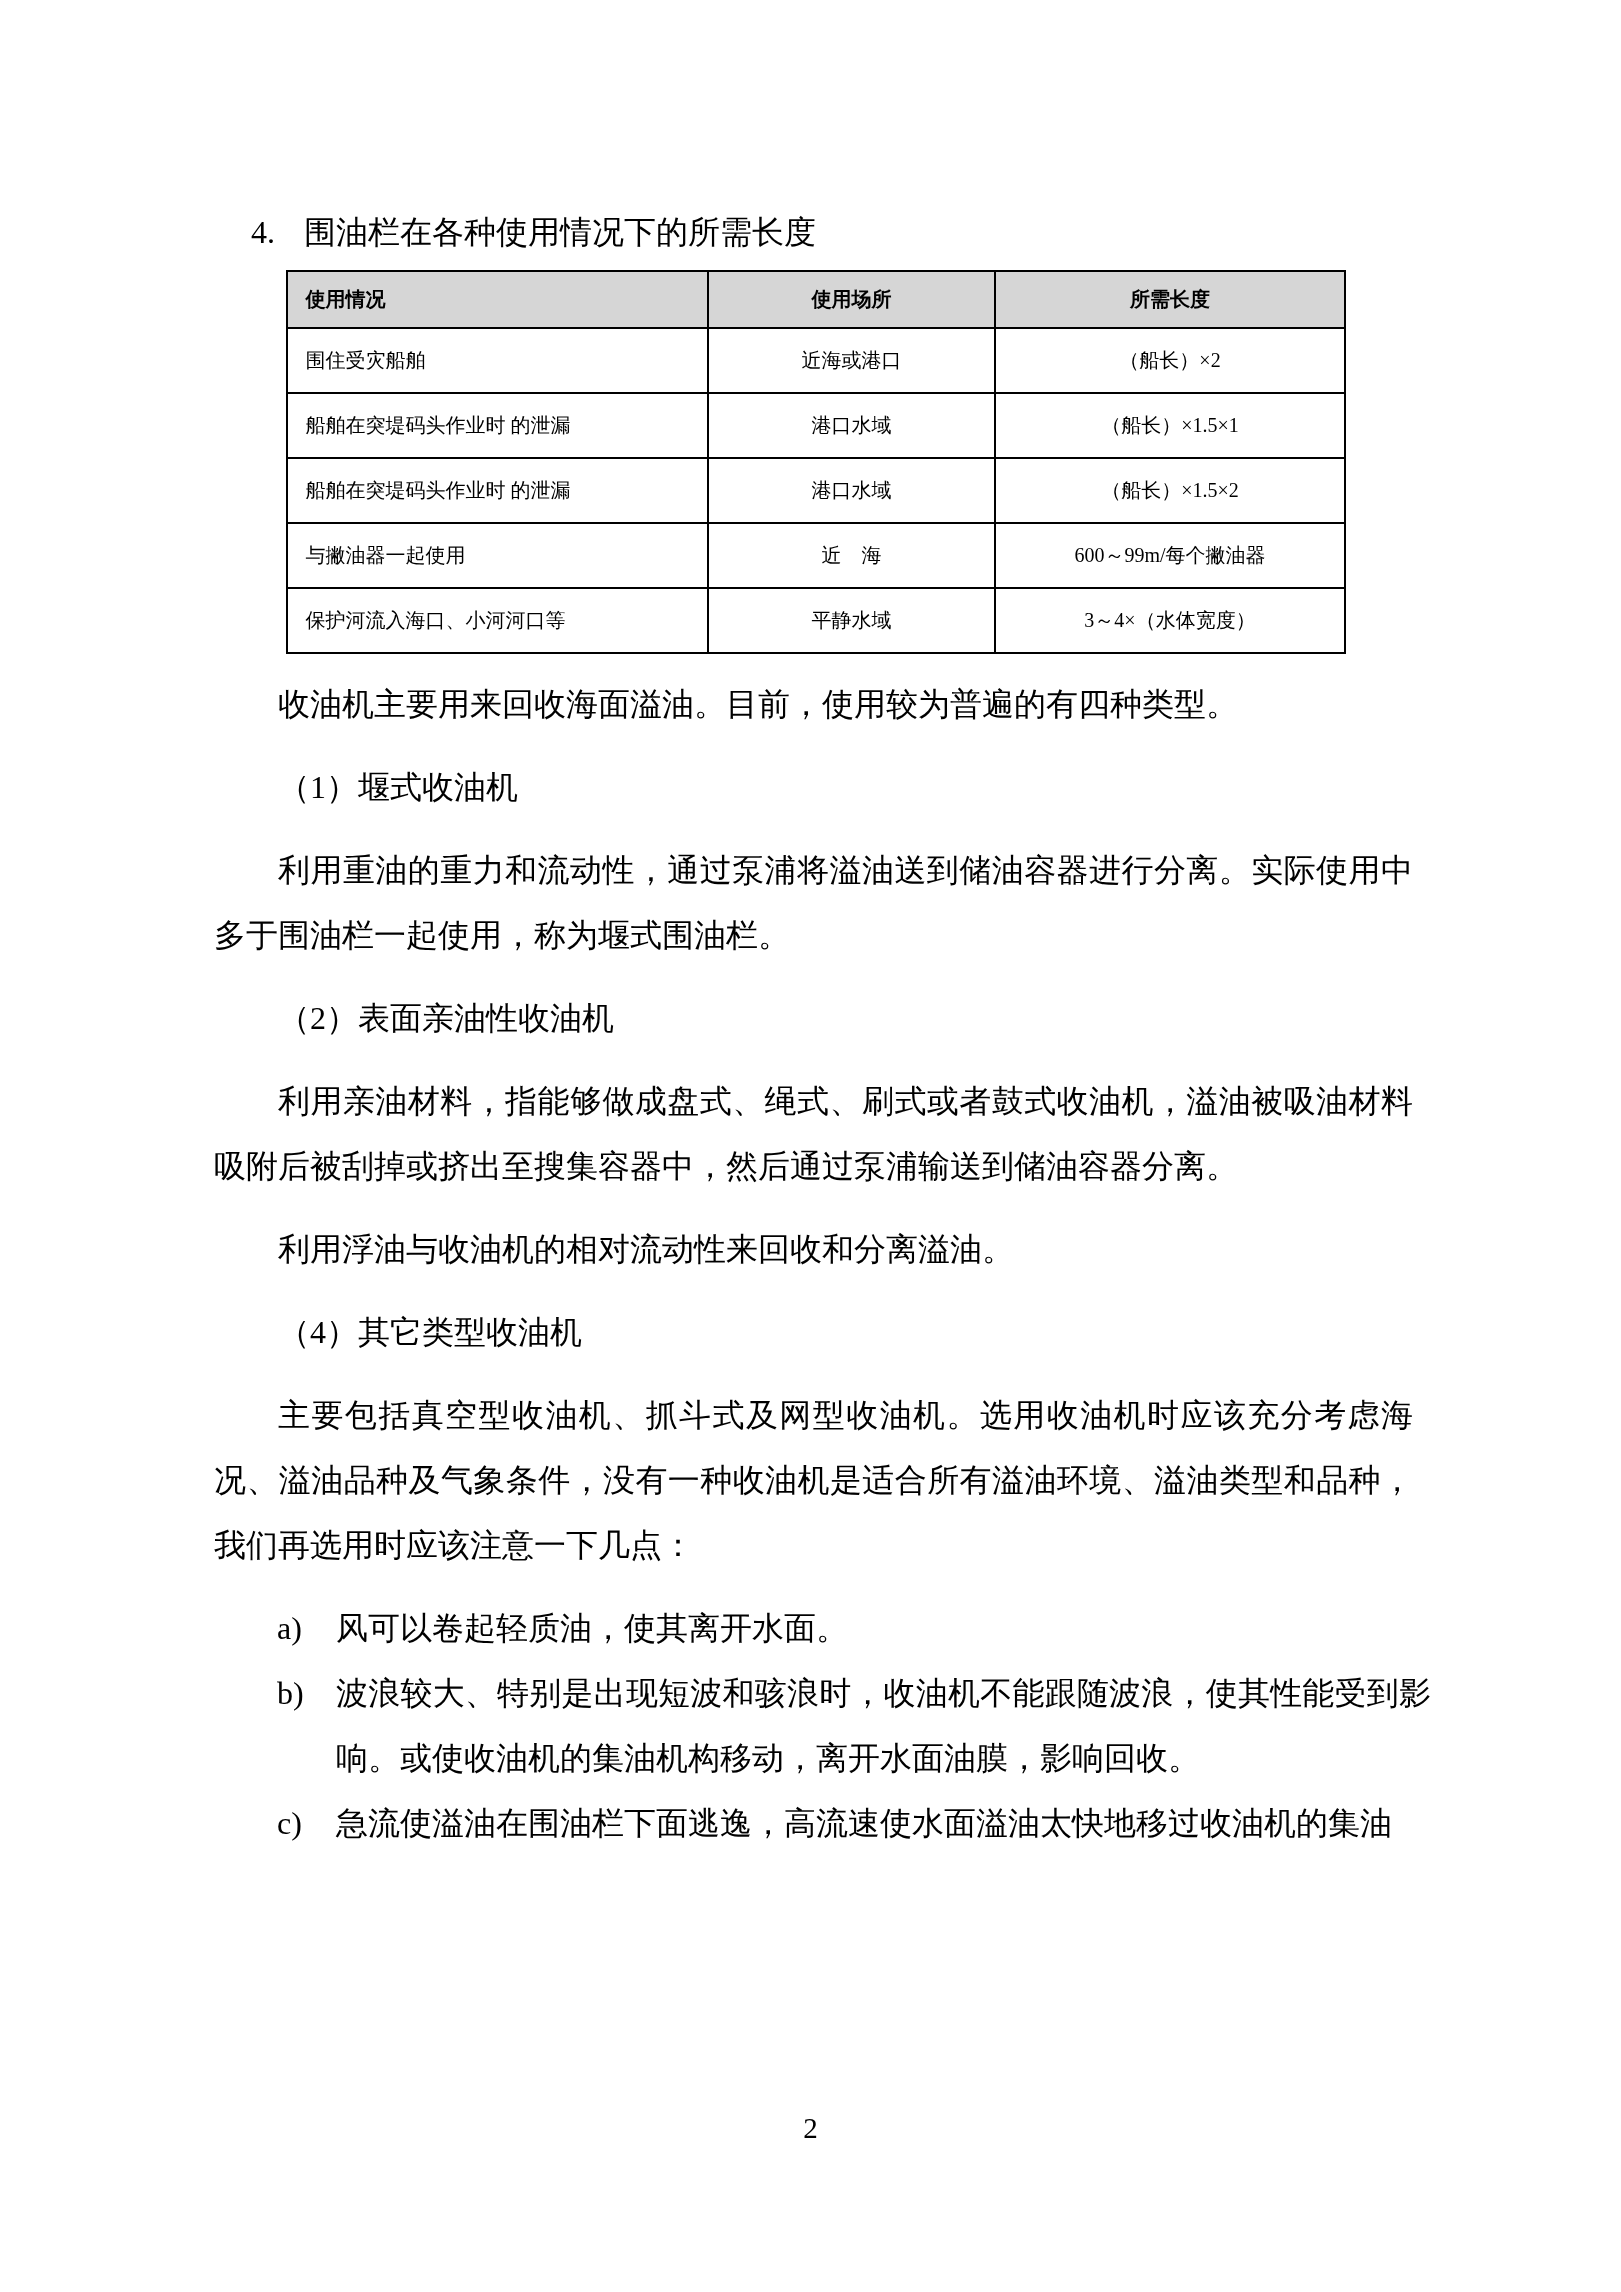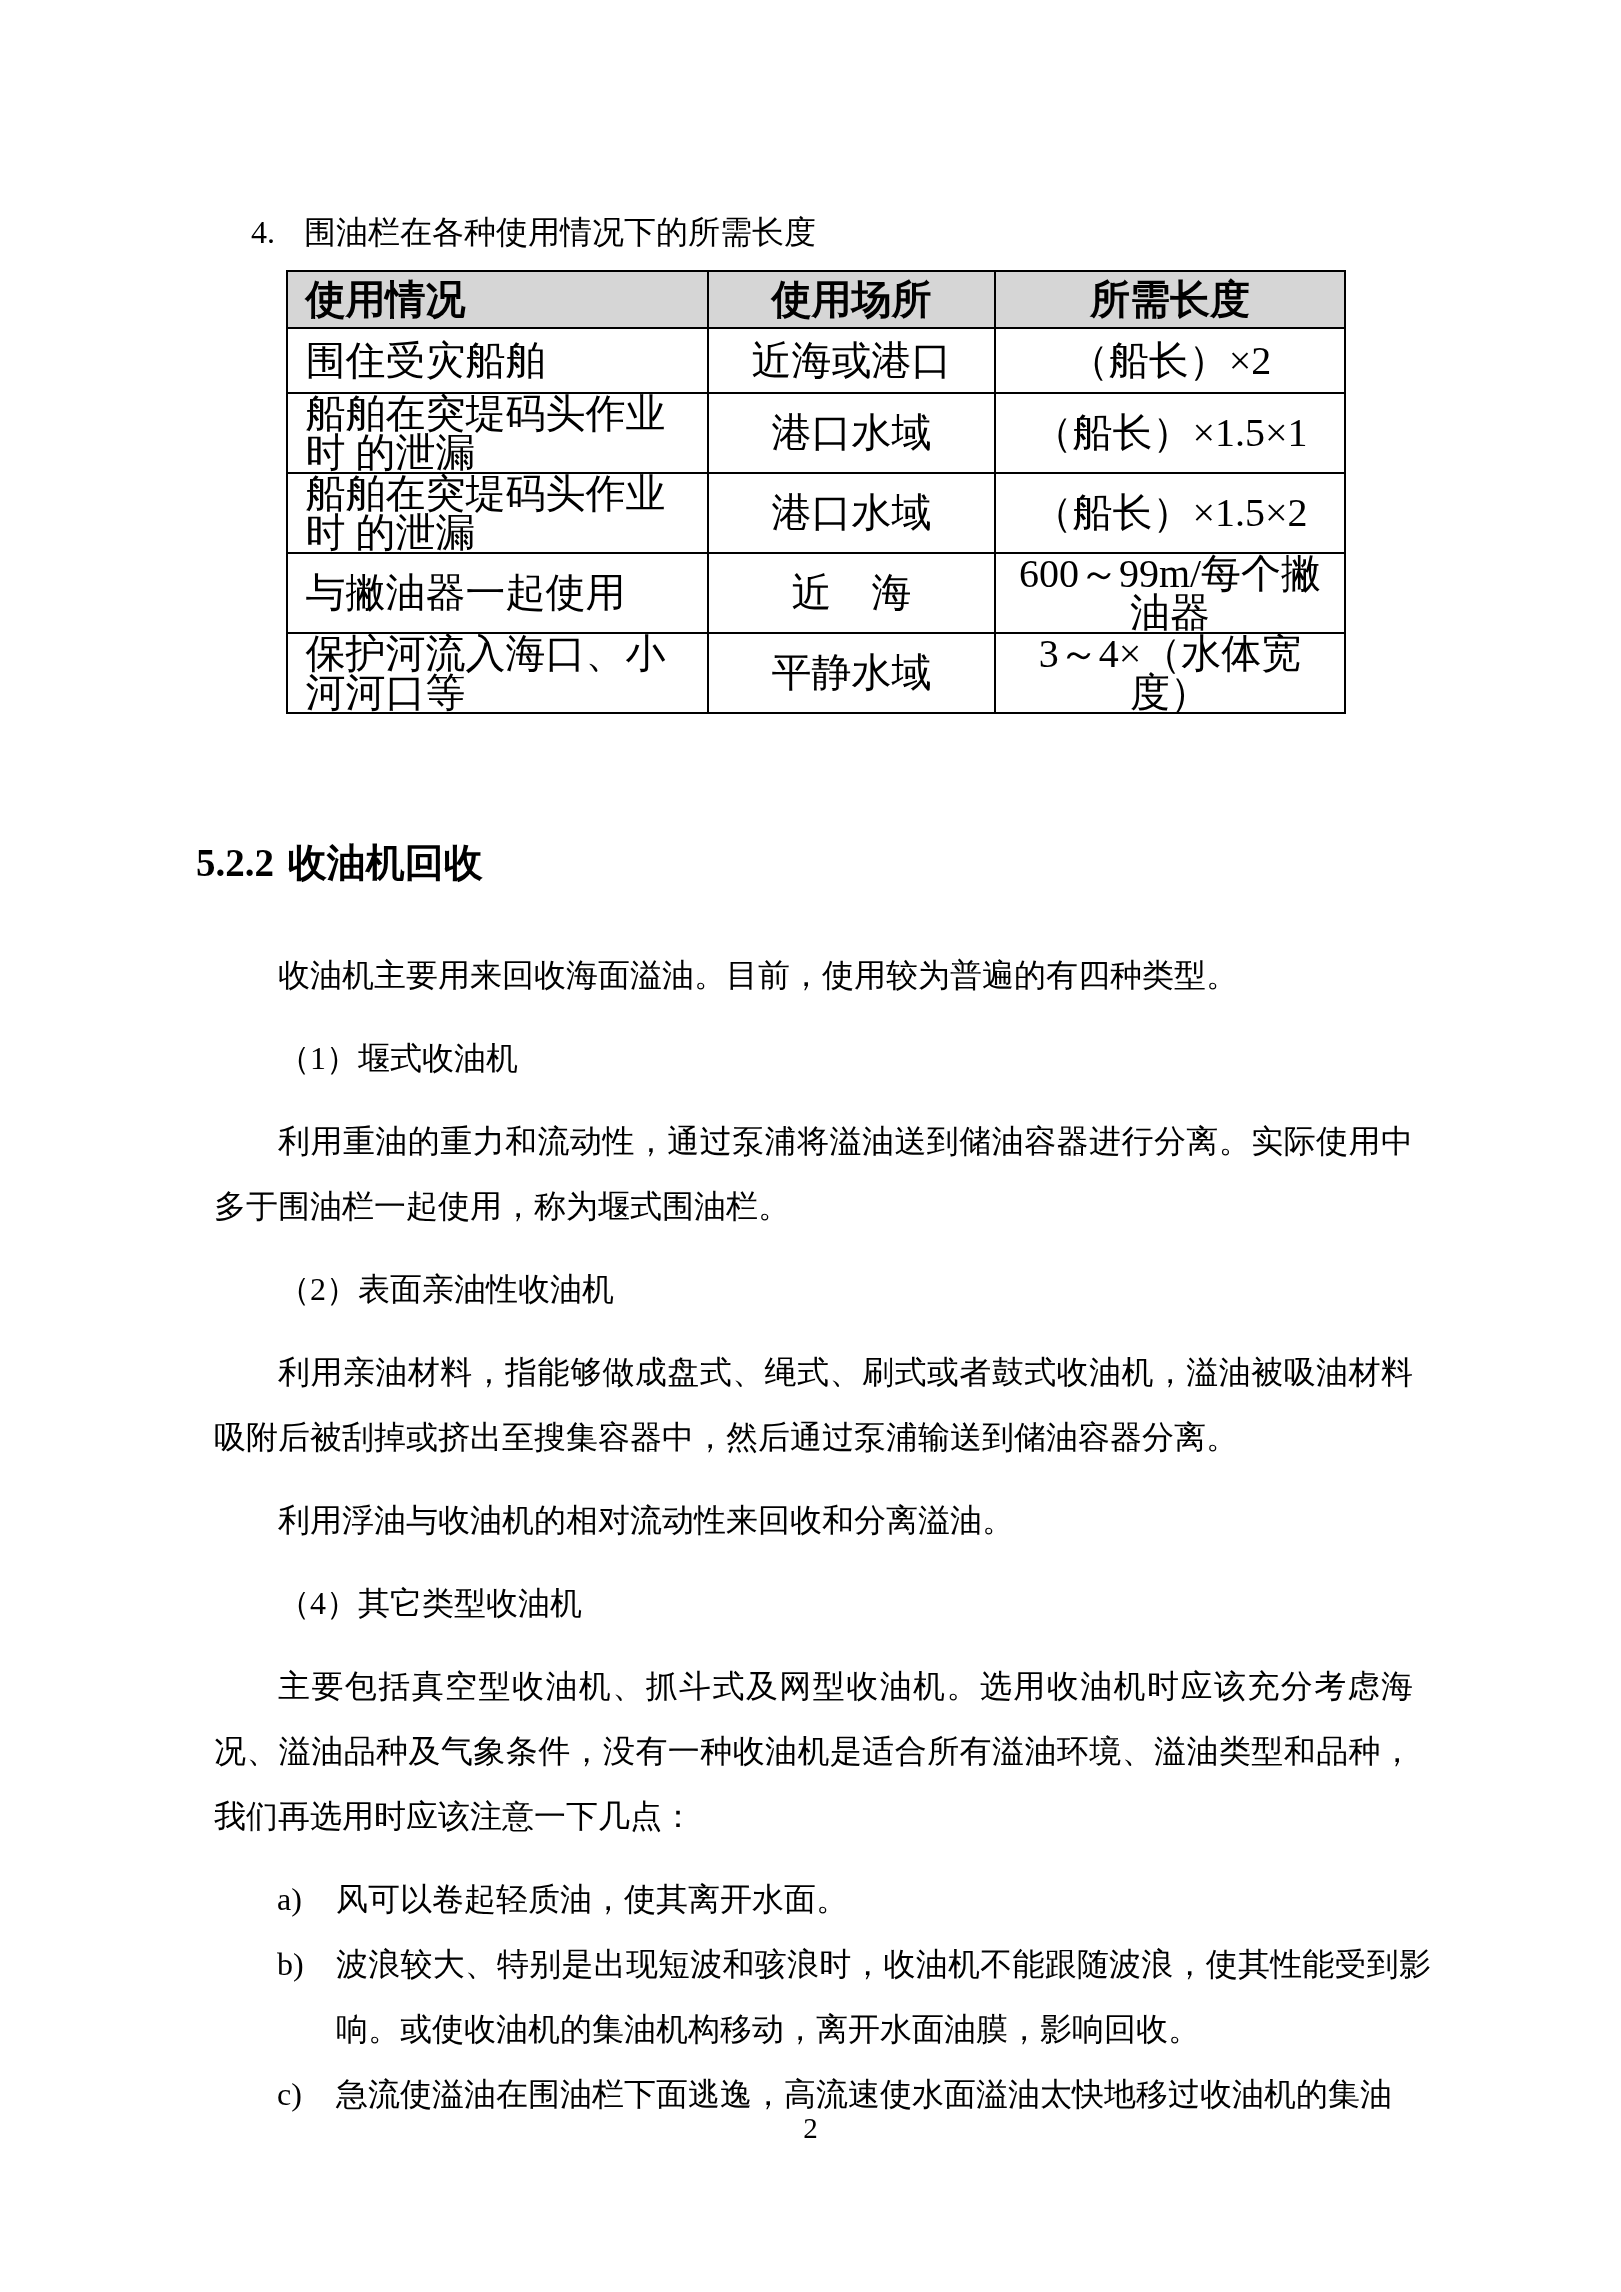--- a/index.html
+++ b/index.html
@@ -26,21 +26,21 @@
     border-collapse:collapse;
     margin:15.7px 0 0 90px;
     width:1059px;
     table-layout:fixed;
   }
   .boom-table col.c1 { width:421px; }
   .boom-table col.c2 { width:287px; }
   .boom-table col.c3 { width:350px; }
   .boom-table th, .boom-table td {
     border:2.9px solid #000000;
-    font-size:40px;
+    font-size:20px;
     padding:0 17.6px;
     line-height:39px;
   }
   .boom-table th {
     background:#d6d6d6;
     font-weight:bold;
     height:55px;
     text-align:center;
   }
   .boom-table th.left { text-align:left; }
@@ -124,23 +124,20 @@
           <td>600～99m/每个撇油器</td>
         </tr>
         <tr>
           <td class="left">保护河流入海口、小河河口等</td>
           <td>平静水域</td>
           <td>3～4×（水体宽度）</td>
         </tr>
       </tbody>
     </table>
 
-    <div class="section-heading">
-      <span class="sec-num">5.2.2</span><span>收油机回收</span>
-    </div>
 
     <p class="body-par">收油机主要用来回收海面溢油。目前，使用较为普遍的有四种类型。</p>
     <p class="body-par">（1）堰式收油机</p>
     <p class="body-par">利用重油的重力和流动性，通过泵浦将溢油送到储油容器进行分离。实际使用中多于围油栏一起使用，称为堰式围油栏。</p>
     <p class="body-par">（2）表面亲油性收油机</p>
     <p class="body-par">利用亲油材料，指能够做成盘式、绳式、刷式或者鼓式收油机，溢油被吸油材料吸附后被刮掉或挤出至搜集容器中，然后通过泵浦输送到储油容器分离。</p>
     <p class="body-par">利用浮油与收油机的相对流动性来回收和分离溢油。</p>
     <p class="body-par">（4）其它类型收油机</p>
     <p class="body-par">主要包括真空型收油机、抓斗式及网型收油机。选用收油机时应该充分考虑海况、溢油品种及气象条件，没有一种收油机是适合所有溢油环境、溢油类型和品种，我们再选用时应该注意一下几点：</p>
 

